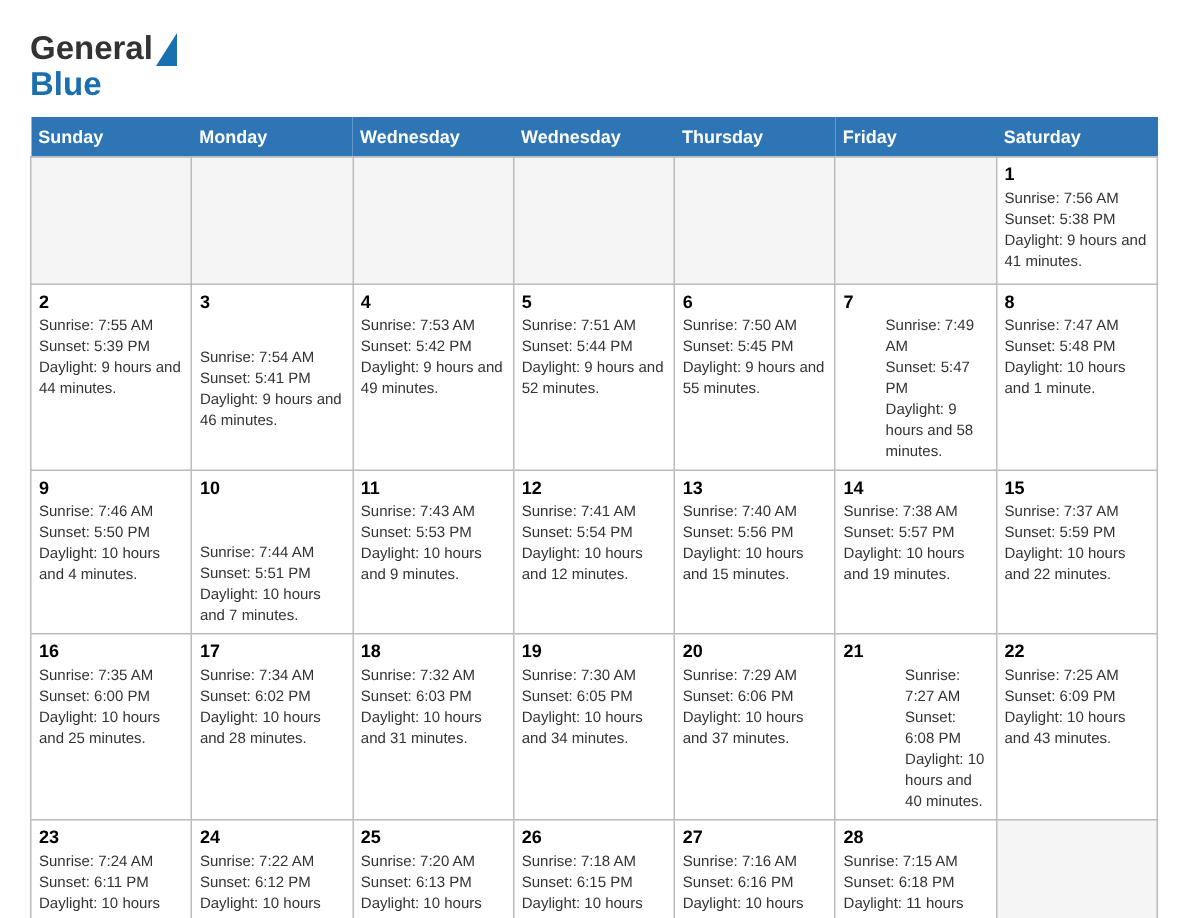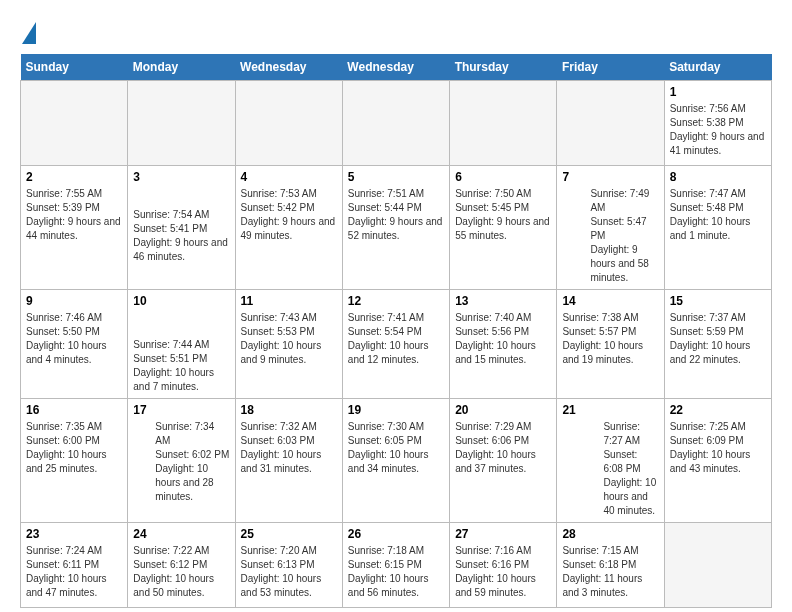--- a/index.html
+++ b/index.html
@@ -89,21 +89,25 @@
       border: 1px solid #bbb;
     }
   </style>
 </head>
 <body>
 
 <div class="header">
   <div class="logo">
     <div>
       <div style="display:flex;align-items:center;">
+        <span class="logo-text logo-general">General</span>
         <div class="logo-triangle"></div>
+      </div>
+      <div style="display:flex;align-items:center;">
+        <span class="logo-text logo-blue">Blue</span>
       </div>
     </div>
   </div>
   <div class="title-block">
     <div class="month-title"></div>
     <div class="location"></div>
   </div>
 </div>
 
 <table>
@@ -223,21 +227,21 @@
       </tr>
       <tr>
         <td>
           <span class="day-num">16</span>
           <div class="day-info" style="white-space: pre-line;">Sunrise: 7:35 AM
 Sunset: 6:00 PM
 Daylight: 10 hours and 25 minutes.</div>
         </td>
         <td>
           <span class="day-num">17</span>
-          <div class="day-info" style="white-space: pre-line; margin-left: 22px;">Sunrise: 7:34 AM
+          <div class="day-info" style="white-space: pre-line;">Sunrise: 7:34 AM
 Sunset: 6:02 PM
 Daylight: 10 hours and 28 minutes.</div>
         </td>
         <td>
           <span class="day-num">18</span>
           <div class="day-info" style="white-space: pre-line;">Sunrise: 7:32 AM
 Sunset: 6:03 PM
 Daylight: 10 hours and 31 minutes.</div>
         </td>
         <td>

